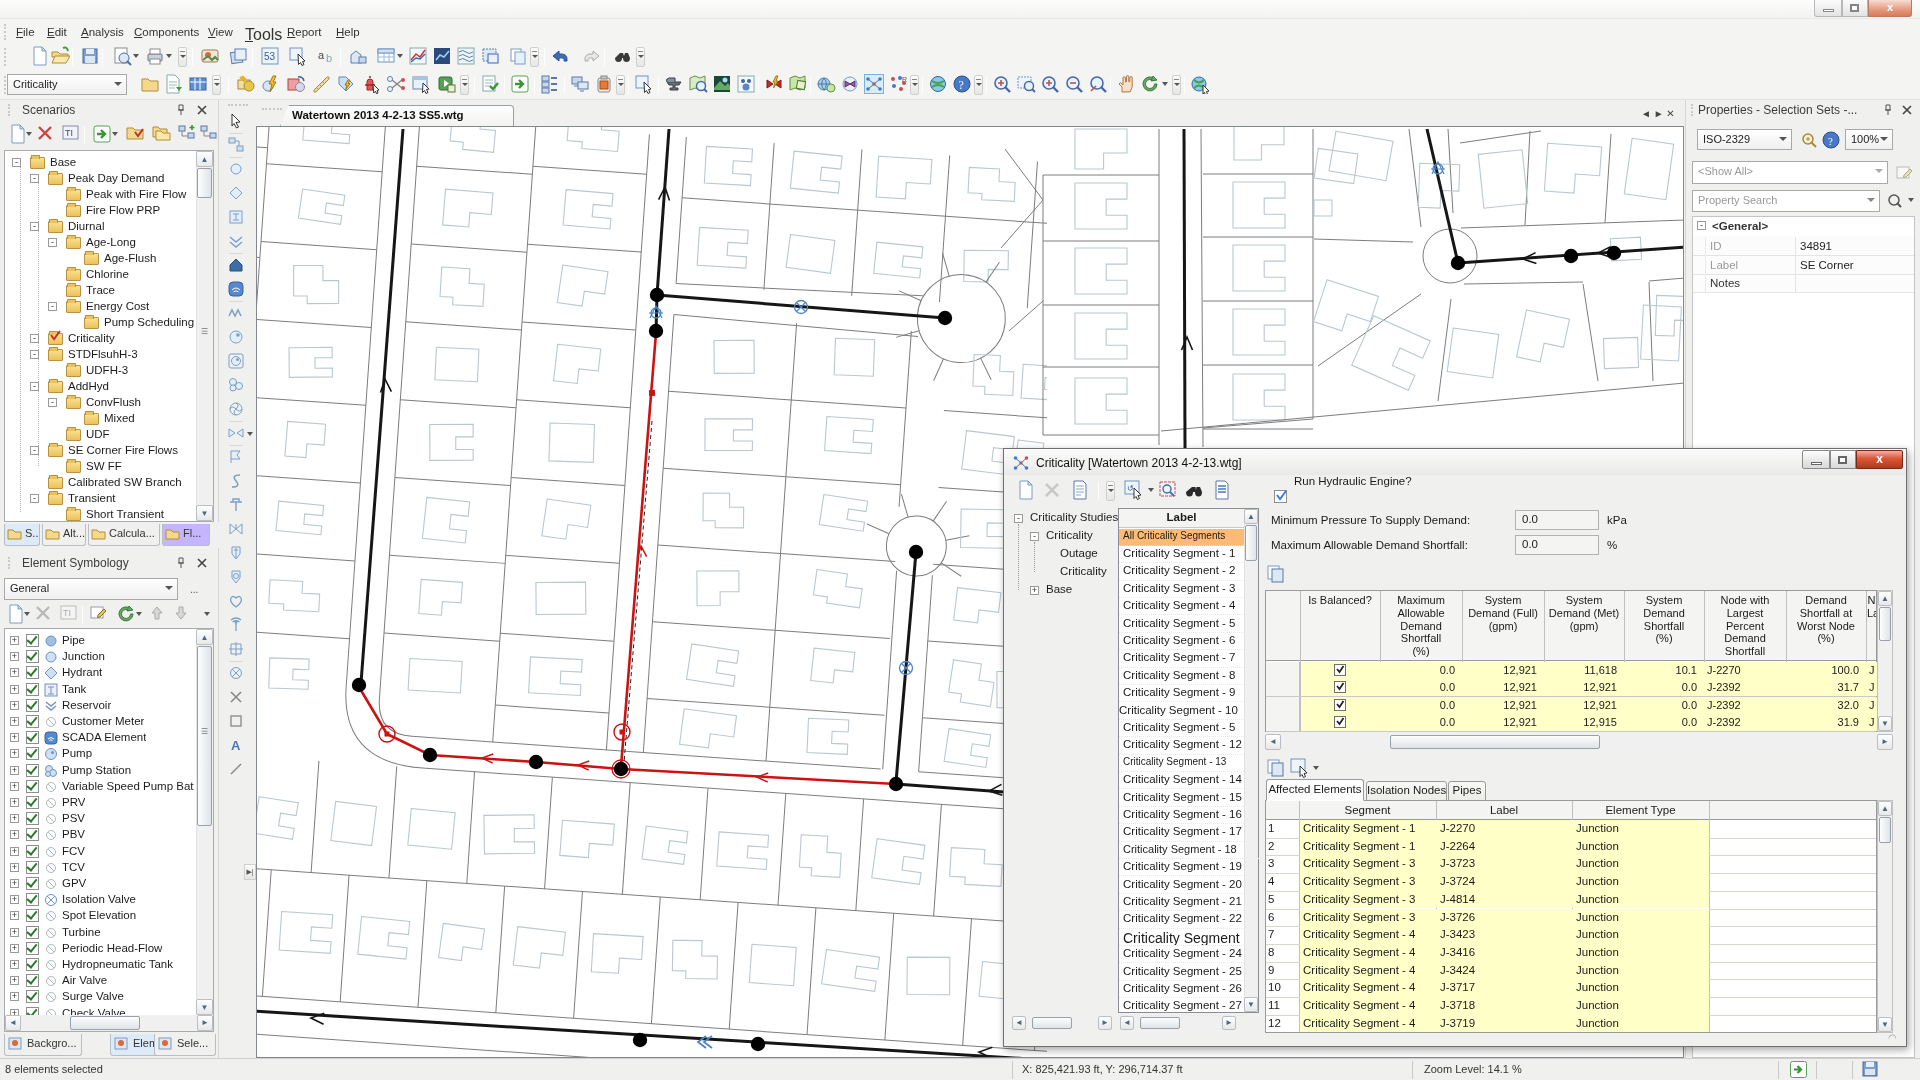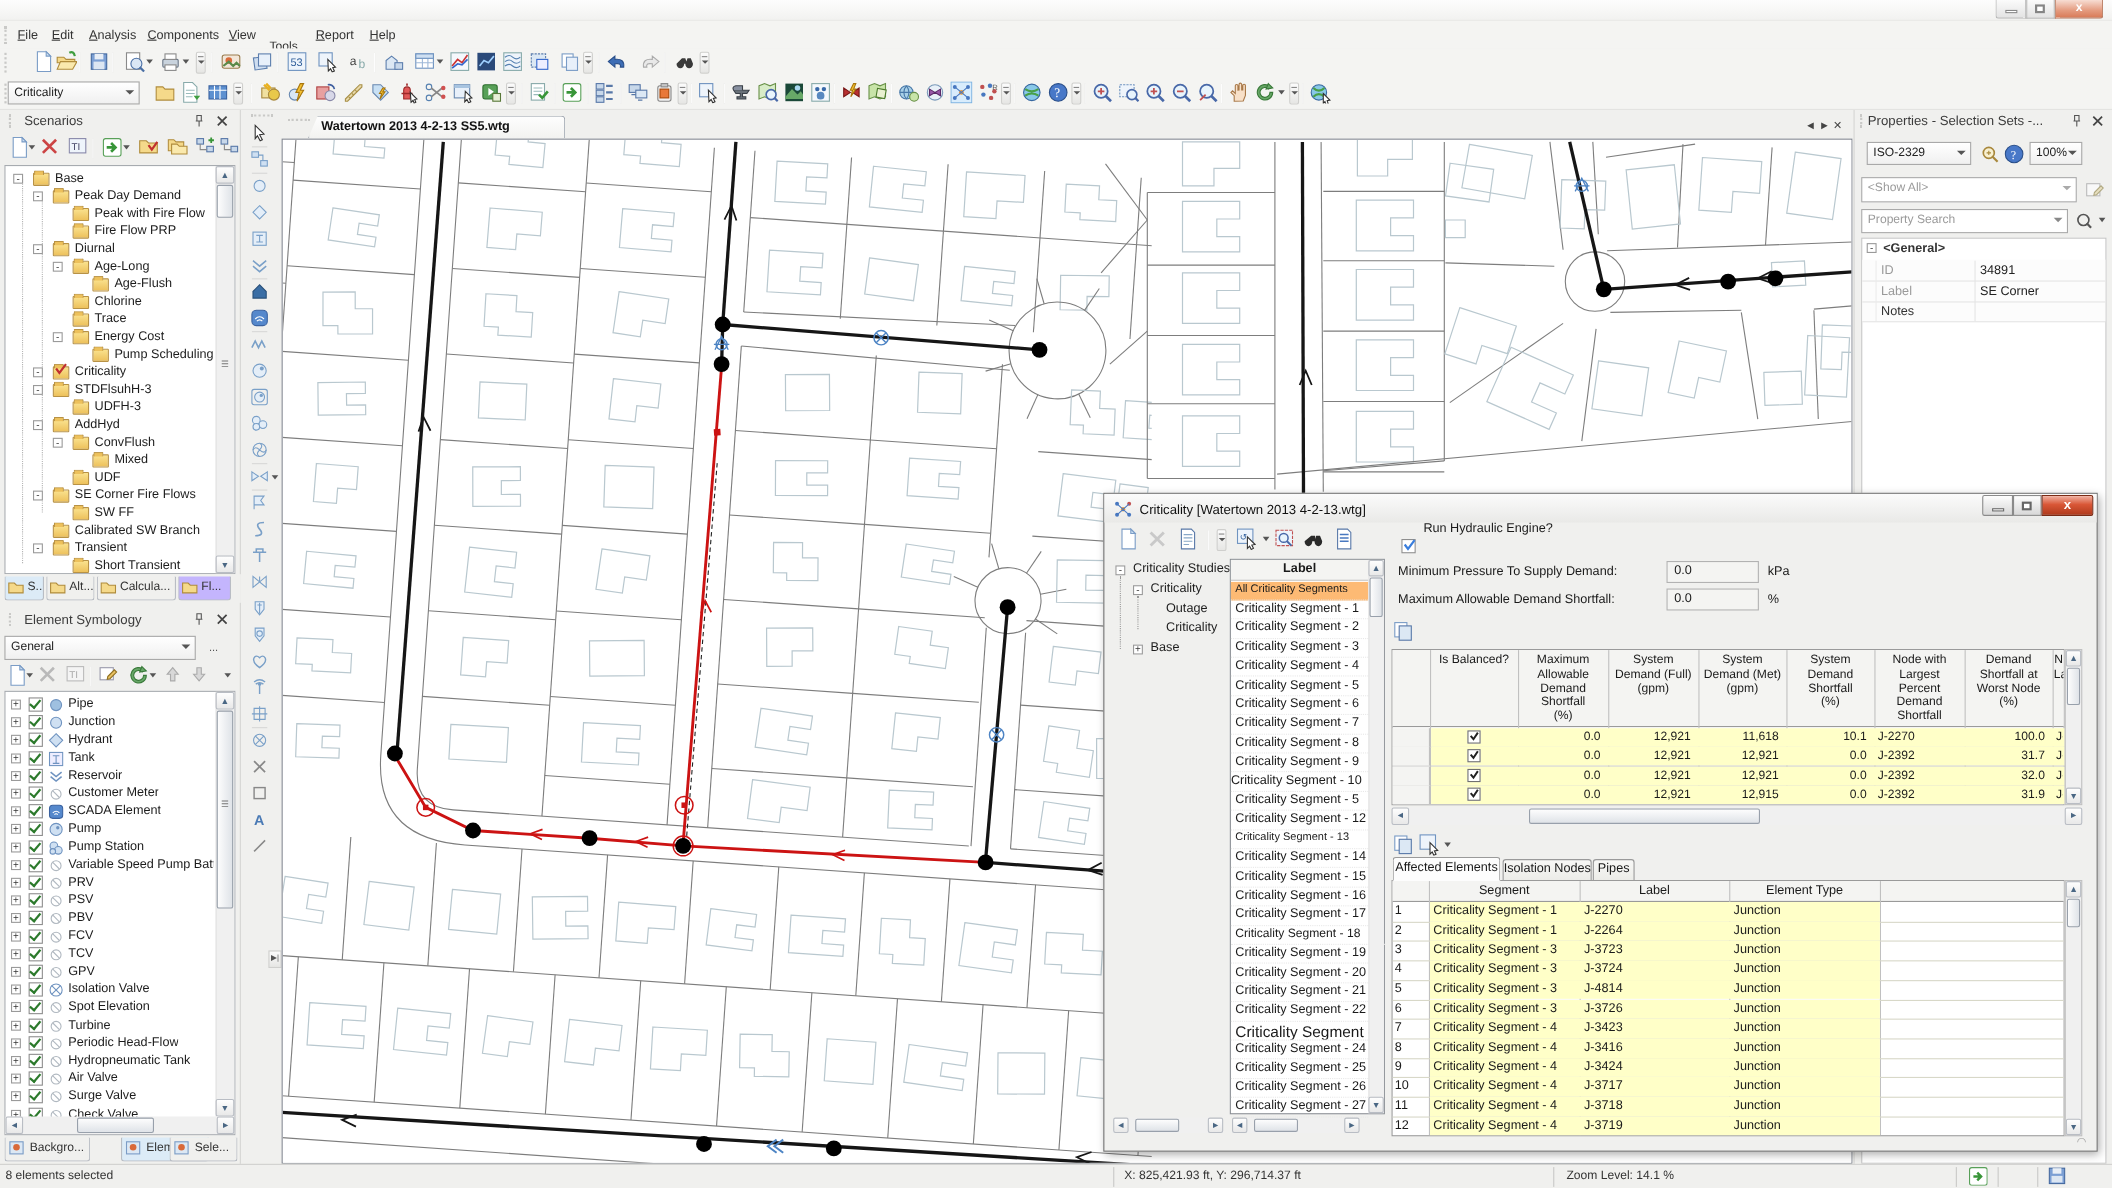--- a/index.html
+++ b/index.html
@@ -27,21 +27,21 @@
 <div class="abs" style="left:1842px;top:0;width:26px;height:17px;background:linear-gradient(#fbfbfb,#e3e3e3);border:1px solid #b8b8b8;border-top:none">
     <div class="abs" style="left:7px;top:4px;width:9px;height:8px;border:2px solid #858585;background:#fff"></div>
   </div>
 <div class="abs" style="left:1868px;top:0;width:44px;height:17px;background:linear-gradient(#f7ddd3,#e49a7e 60%,#d87a57);border:1px solid #b87a60;border-top:none;border-radius:0 0 3px 0;color:#fff;text-align:center;font-size:11px;line-height:15px;font-weight:bold">x</div>
 <div class="abs" style="left:0;top:19px;width:1920px;height:25px;background:#f4f4f2"></div>
 <div class="abs menu-item" style="left:16px;top:26px;font-size:11.5px;color:#333"><span>F</span>ile</div>
 <div class="abs menu-item" style="left:47px;top:26px;font-size:11.5px;color:#333"><span>E</span>dit</div>
 <div class="abs menu-item" style="left:81px;top:26px;font-size:11.5px;color:#333"><span>A</span>nalysis</div>
 <div class="abs menu-item" style="left:134px;top:26px;font-size:11.5px;color:#333"><span>C</span>omponents</div>
 <div class="abs menu-item" style="left:208px;top:26px;font-size:11.5px;color:#333"><span>V</span>iew</div>
-<div class="abs menu-item" style="left:245px;top:36px;font-size:11px;color:#333"><span>T</span>ools</div>
+<div class="abs menu-item" style="left:245px;top:26px;font-size:16px;color:#333"><span>T</span>ools</div>
 <div class="abs menu-item" style="left:287px;top:26px;font-size:11.5px;color:#333"><span>R</span>eport</div>
 <div class="abs menu-item" style="left:336px;top:26px;font-size:11.5px;color:#333"><span>H</span>elp</div>
 <div class="abs" style="left:4px;top:24px;width:3px;height:16px;border-left:2px dotted #c9c9c7"></div>
 <div class="abs" style="left:0;top:44px;width:1920px;height:27px;background:#f4f4f2"></div>
 <div class="abs" style="left:0;top:71px;width:1920px;height:29px;background:#f4f4f2;border-bottom:1px solid #e3e3e1"></div>
 <div class="abs" style="left:4px;top:48px;width:2px;height:18px;border-left:2px dotted #c9c9c7"></div>
 <div class="abs" style="left:4px;top:76px;width:2px;height:18px;border-left:2px dotted #c9c9c7"></div>
 <svg class="abs" style="left:30px;top:46px" width="20" height="20" viewBox="0 0 20 20">
     <path d="M4,1 h8 l4,4 v14 h-12 z" fill="#fff" stroke="#7a9cc6"></path>
     <path d="M12,1 l4,4 h-4 z" fill="#cfe0f2" stroke="#7a9cc6"></path>

